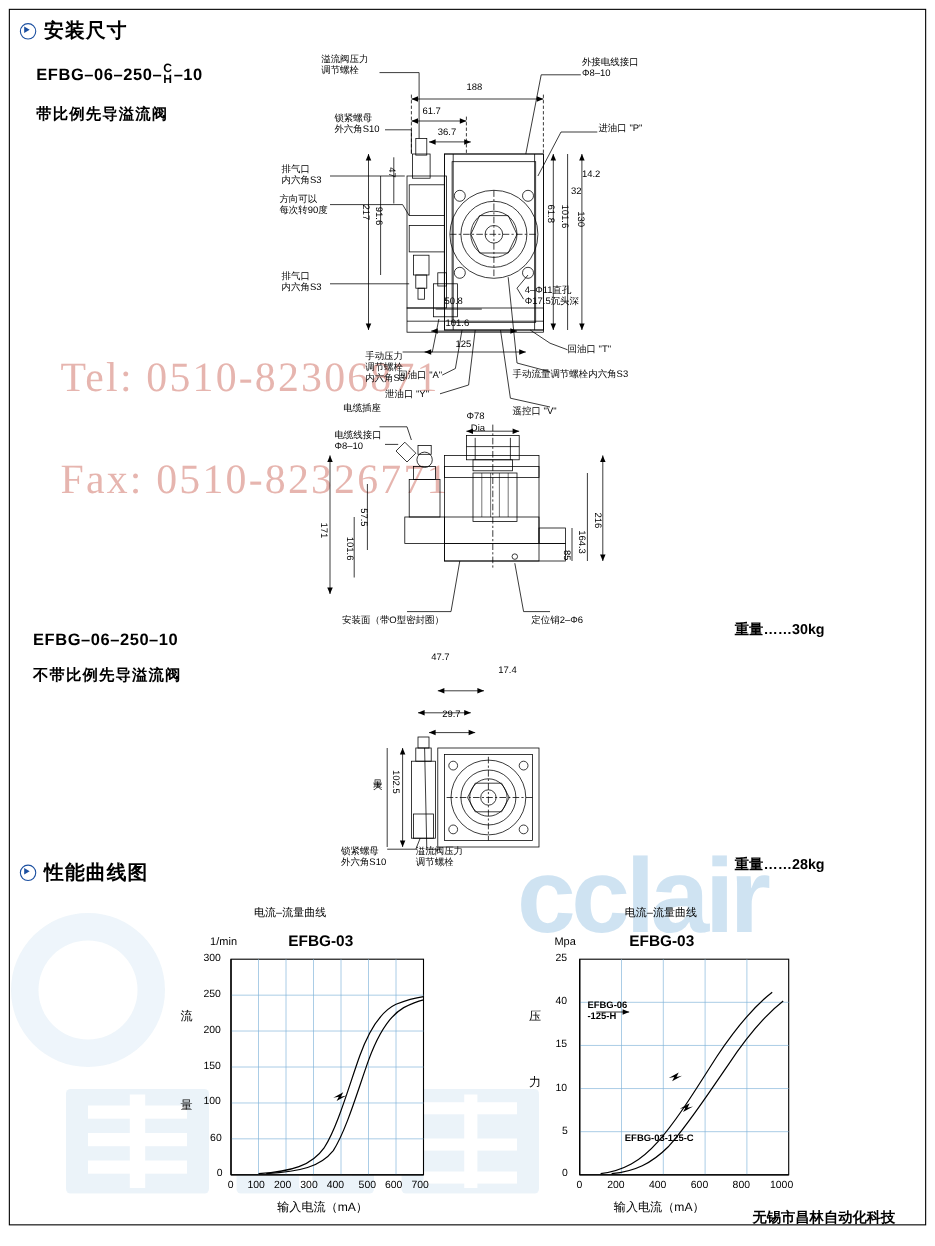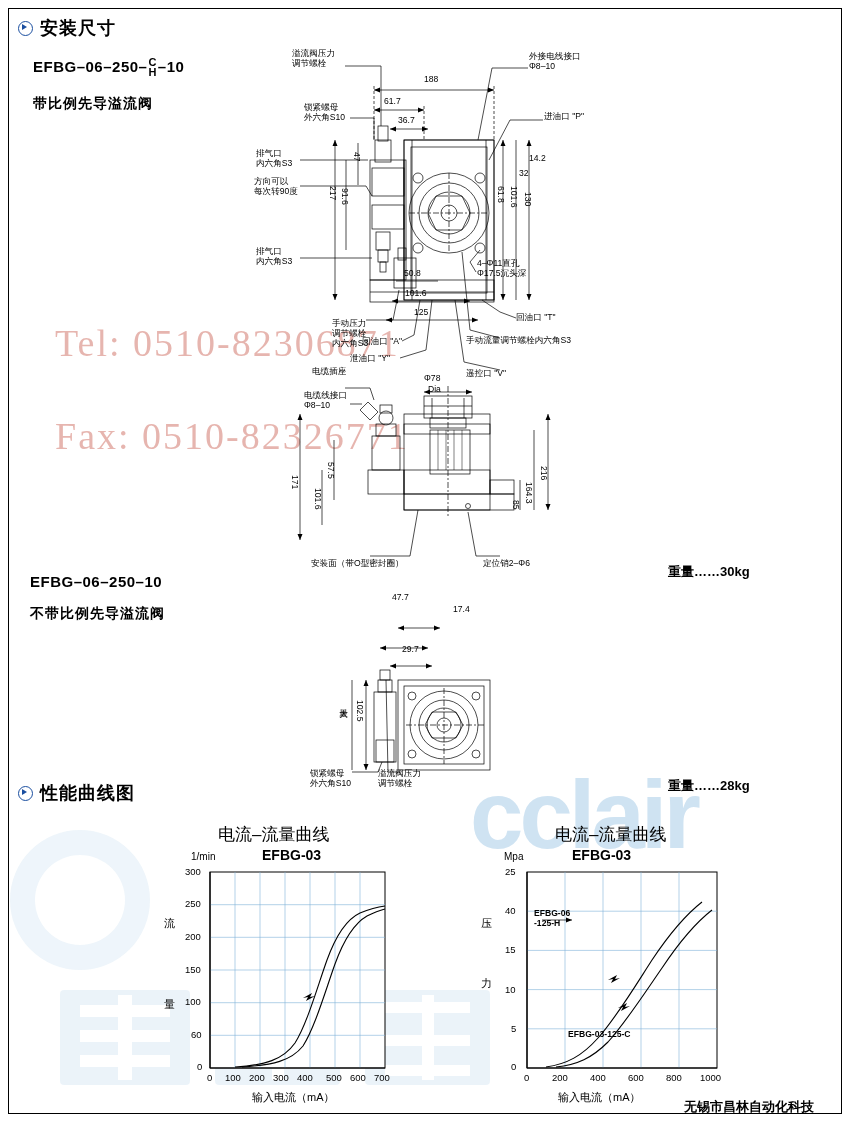--- a/index.html
+++ b/index.html
@@ -38,21 +38,21 @@
     font-size:38px;letter-spacing:2px;white-space:nowrap;margin-top:36px;}
   .wm-logo{position:absolute;left:40px;top:790px;width:770px;height:310px;opacity:.40;}
   .wm-c{position:absolute;font-family:"Liberation Sans",sans-serif;font-weight:bold;color:#cfe3f2;}
 
   
   .lbl{position:absolute;font-size:8.6px;line-height:1.18;white-space:nowrap;color:#000;}
   .dim{position:absolute;font-size:8.6px;white-space:nowrap;}
   .vert{writing-mode:vertical-rl;text-orientation:mixed;}
 
   svg{position:absolute;left:0;top:0;overflow:visible;}
-  .chart-title{position:absolute;font-size:17px;white-space:nowrap;}
+  .chart-title{position:absolute;font-size:10px;white-space:nowrap;margin-left:13px;}
   .chart-model{position:absolute;font-size:14px;font-weight:bold;white-space:nowrap;}
   .axis-unit{position:absolute;font-size:10px;white-space:nowrap;}
   .tick{position:absolute;font-size:9.5px;white-space:nowrap;}
   .axis-name{position:absolute;font-size:11px;white-space:nowrap;}
   .curve-lbl{position:absolute;font-size:8.6px;white-space:nowrap;line-height:1.2;font-weight:bold;}
   .footer{position:absolute;font-size:13px;font-weight:bold;white-space:nowrap;}
   .border-box{position:absolute;border:1px solid #000;}
 </style>
 </head>
 <body>

